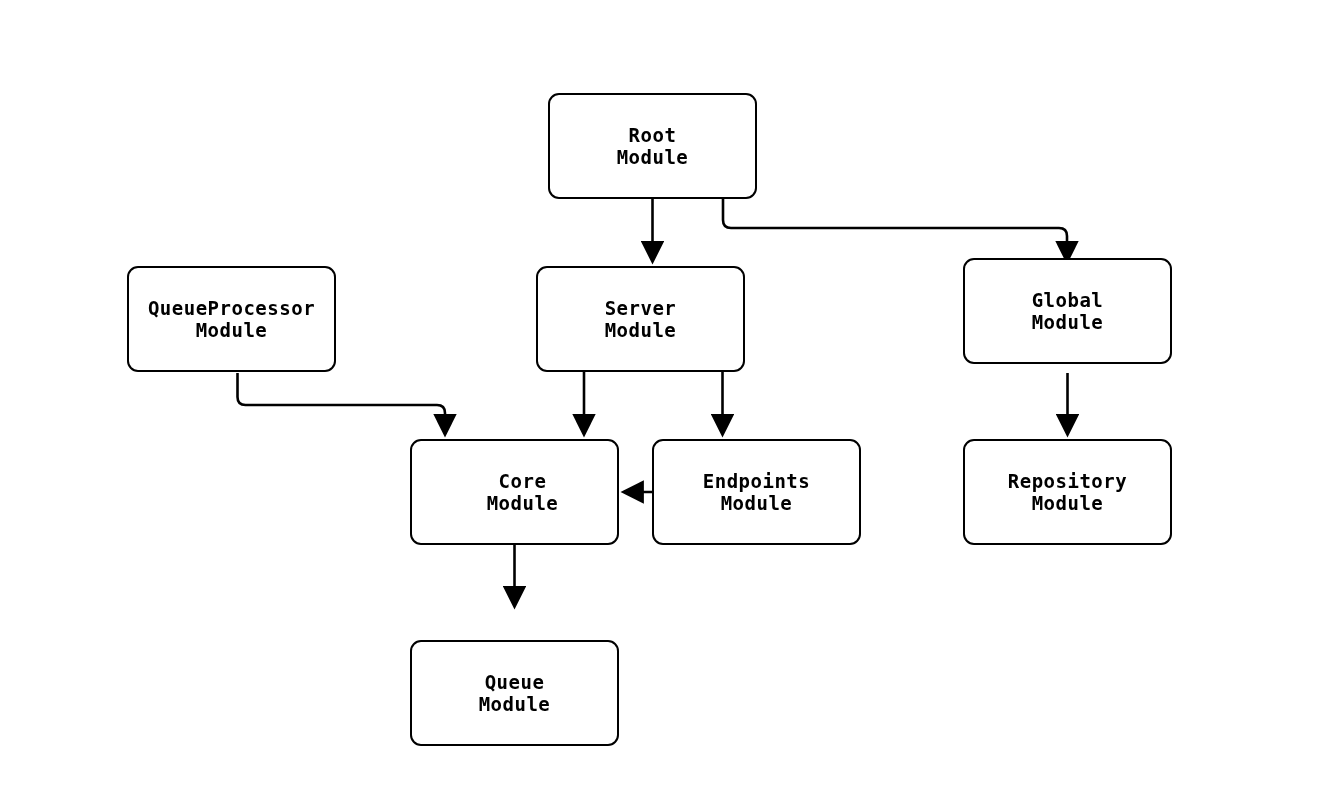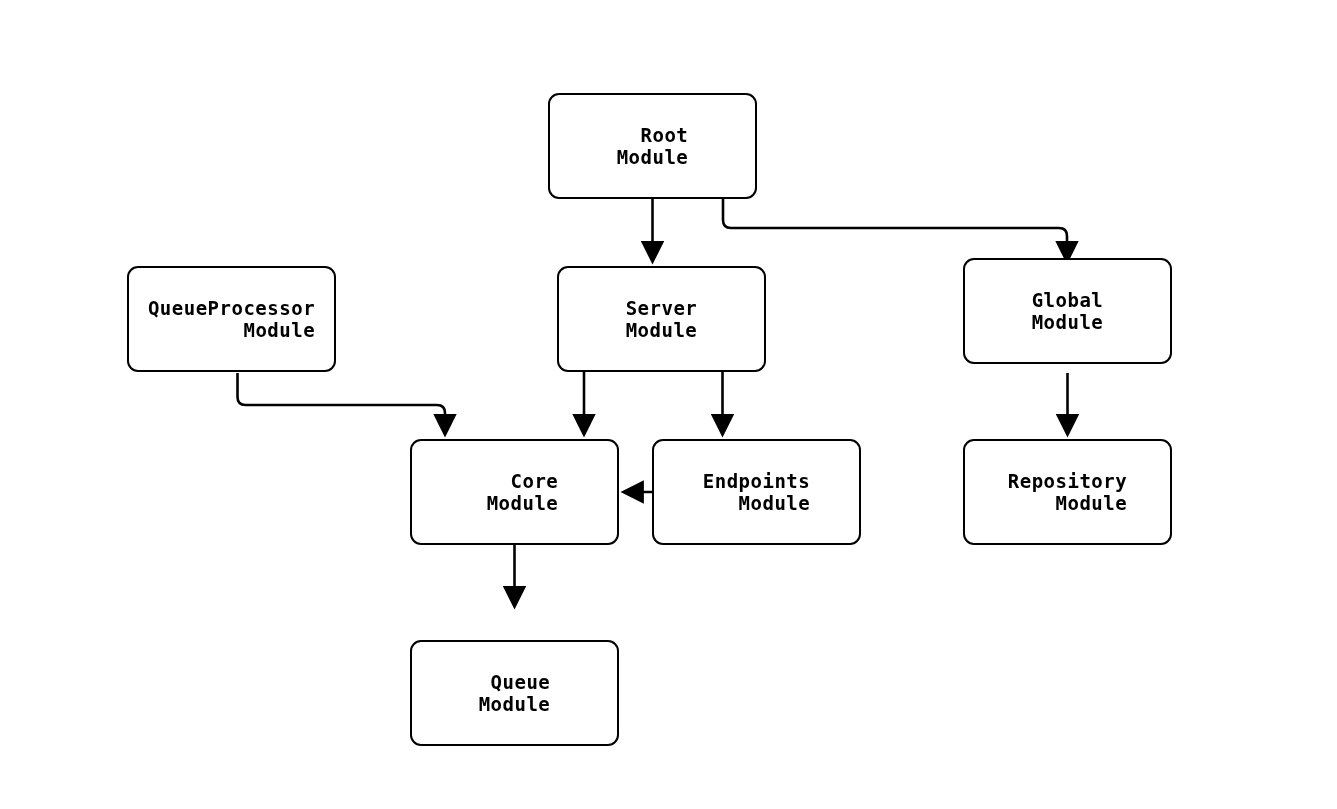--- a/index.html
+++ b/index.html
@@ -26,31 +26,31 @@
     position: absolute;
     width: 209px;
     height: 106px;
     box-sizing: border-box;
     background: #ffffff;
     border: 2.6px solid #000000;
     border-radius: 11px;
     display: flex;
     align-items: center;
     justify-content: center;
-    text-align: right;
+    text-align: center;
     font-weight: bold;
     font-size: 19px;
     line-height: 22px;
     color: #000000;
     white-space: pre-line;
     letter-spacing: 0.5px;
   }
   .node-root           { left: 548px; top:  93px; }
   .node-queueprocessor { left: 127px; top: 266px; }
-  .node-server         { left: 557px; top: 266px; }
+  .node-server         { left: 536px; top: 266px; }
   .node-global         { left: 963px; top: 258px; }
   .node-core           { left: 410px; top: 439px; padding-left: 16px; }
   .node-endpoints      { left: 652px; top: 439px; }
   .node-repository     { left: 963px; top: 439px; }
   .node-queue          { left: 410px; top: 611px; margin-top: 29px; }
   .edge {
     fill: none;
     stroke: #000000;
     stroke-width: 2.6px;
   }

